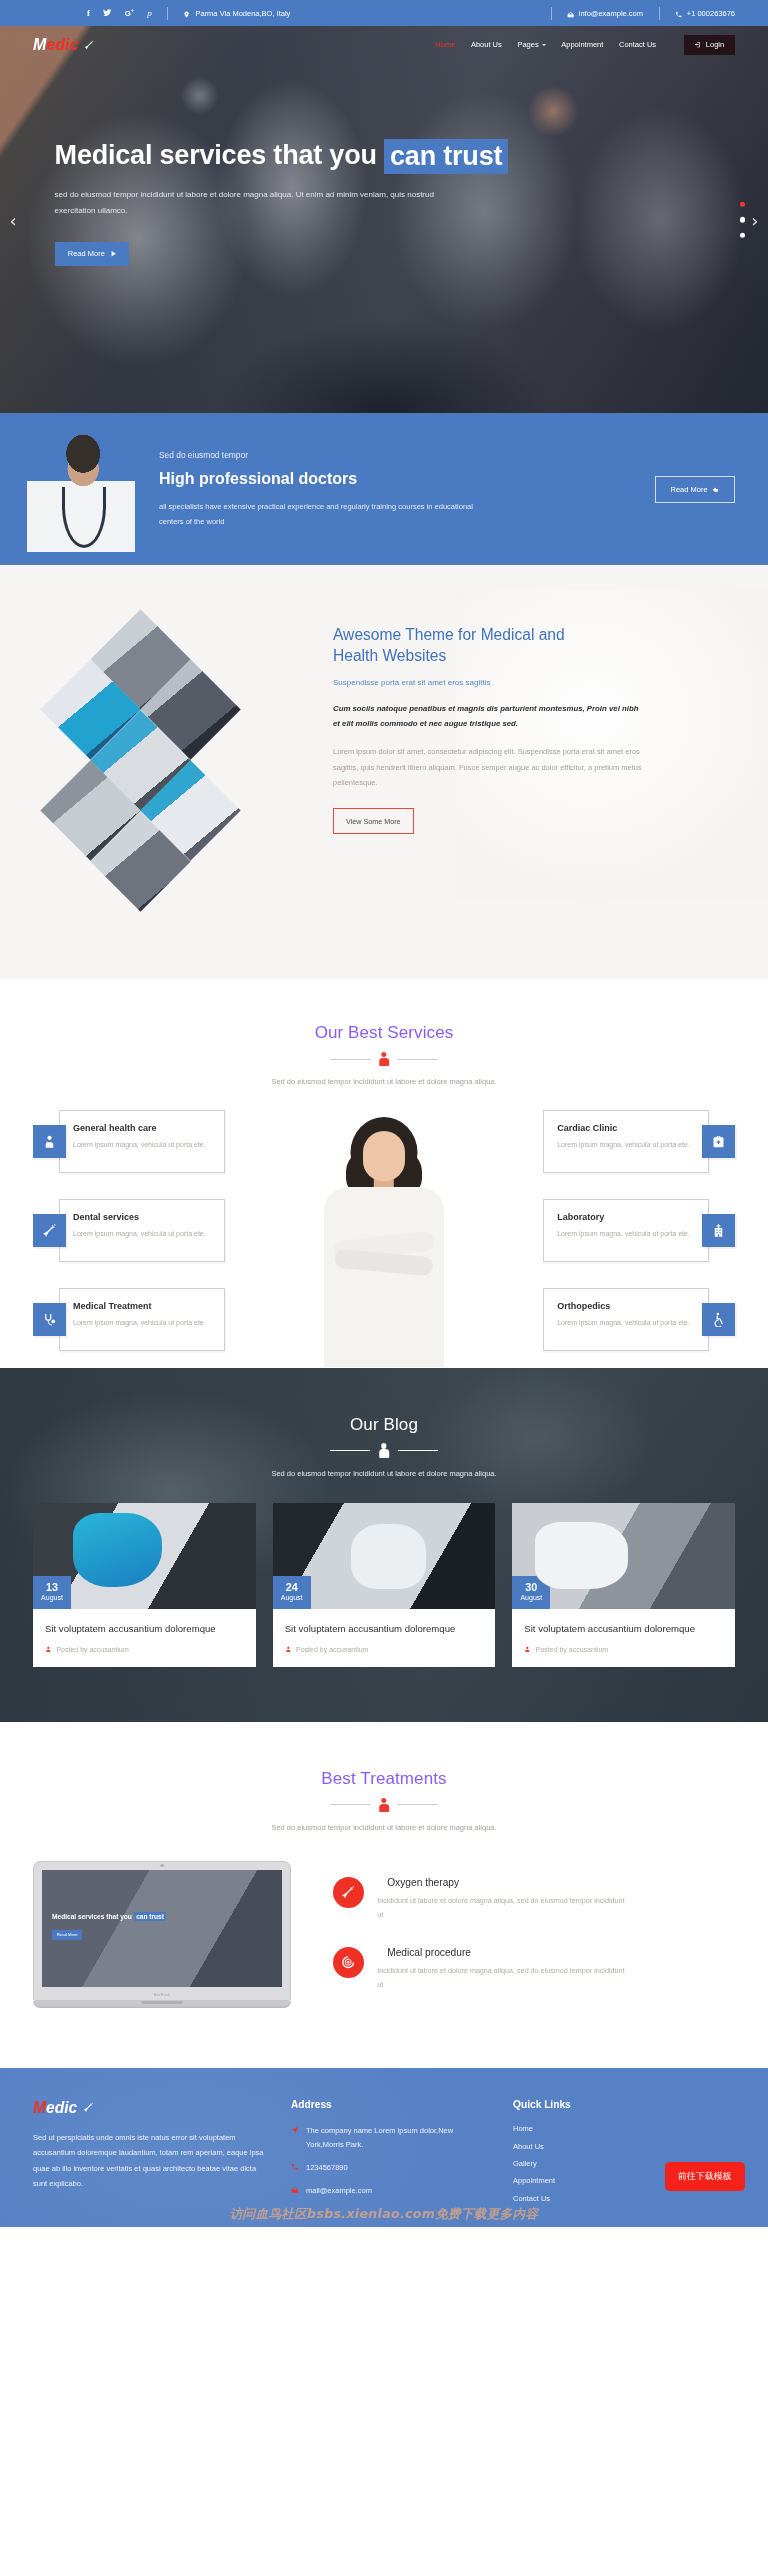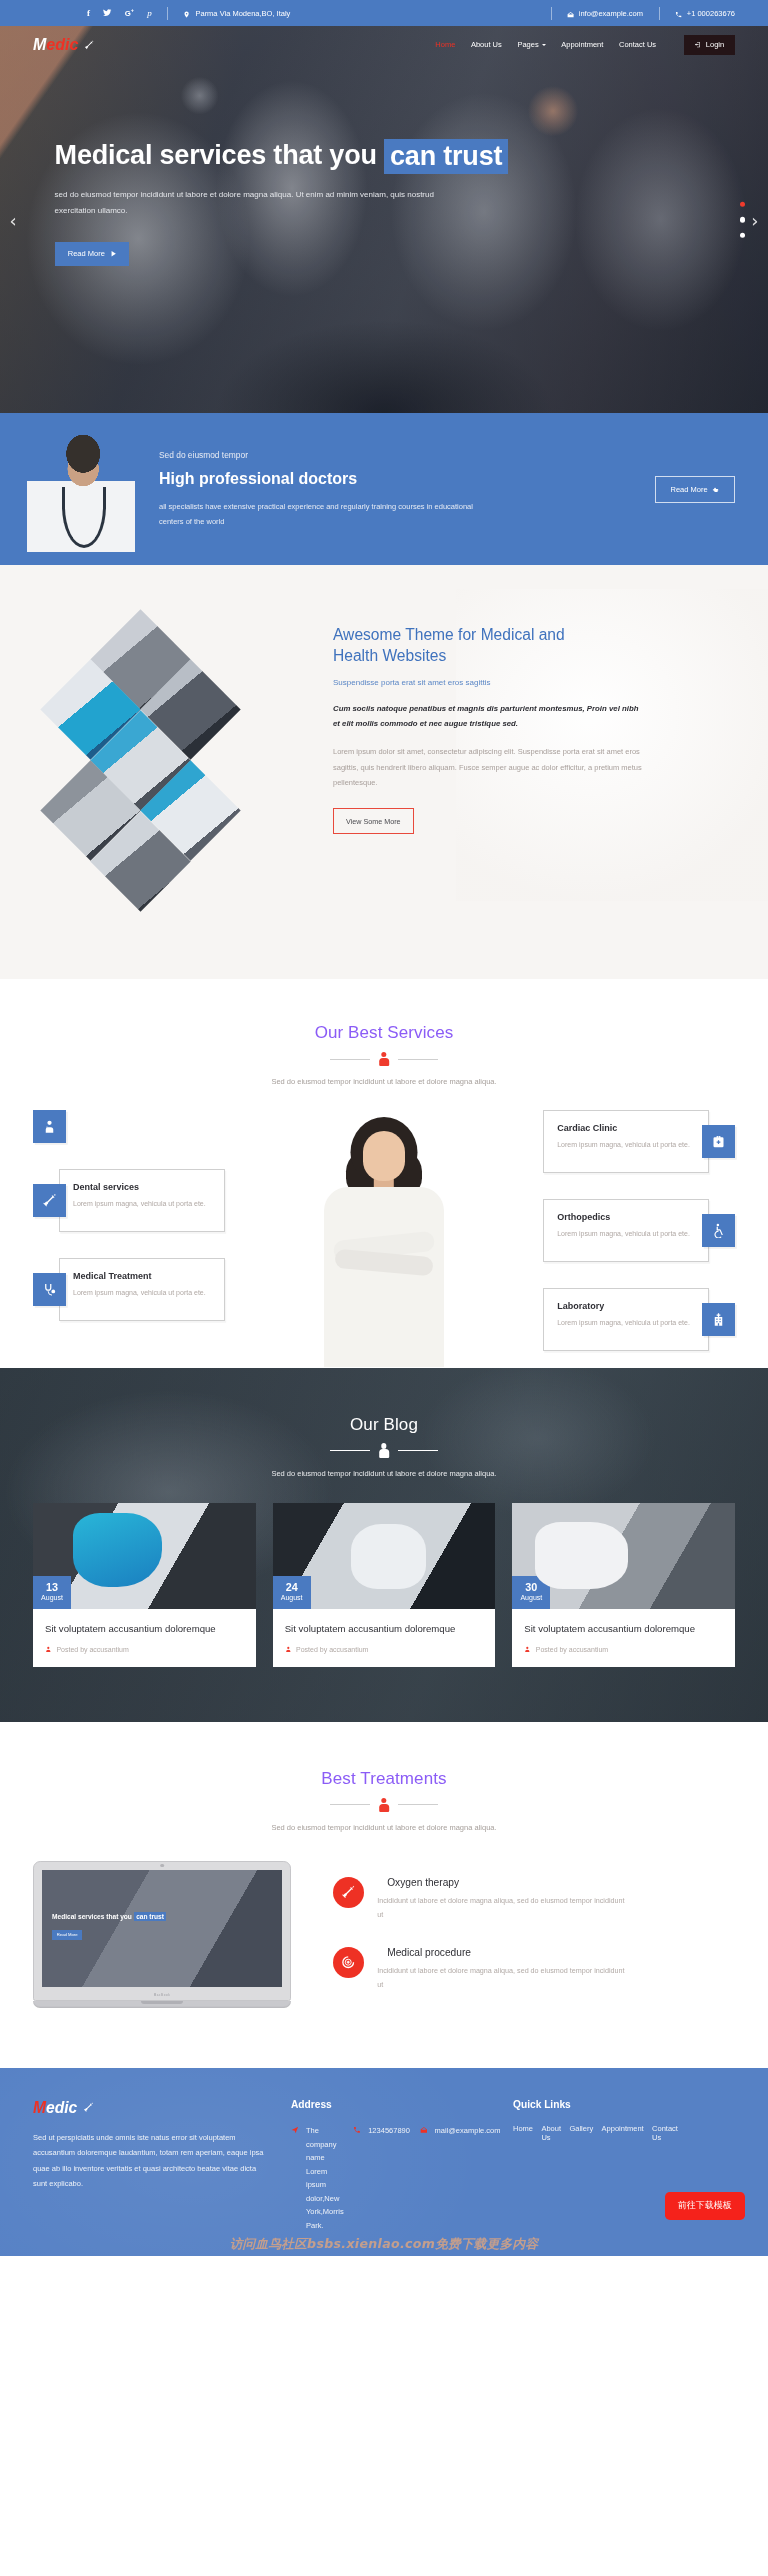--- a/index.html
+++ b/index.html
@@ -273,21 +273,21 @@
   .f-col2 { width: 198px; }
   .f-col3 { width: 150px; }
   .f-logo { font-family:"Liberation Sans Narrow","Liberation Sans",sans-serif;
      font-size: 15.6px; font-weight:700; font-style: italic; display:flex; align-items:center; gap: 6px;}
   .f-logo .m { color:#ee3124; }
   .f-logo .rest { color:#fff; }
   .f-logo svg { width: 10.8px; height:10.8px; fill:#fff; }
   .f-col1 p { margin-top: 13.2px; font-size: 7.5px; line-height: 2.05; color:#eef2f8; }
   .f-head { font-family:"Liberation Sans Narrow","Liberation Sans",sans-serif;
      font-size: 10.2px; font-weight:700; color:#fff; }
-  .f-list { margin-top: 14.4px; display:flex; flex-direction:row; gap: 9.6px; }
+  .f-list { margin-top: 14.4px; display:flex; flex-direction:column; gap: 9.6px; }
   .f-row { display:flex; gap: 7.2px; align-items:flex-start; font-size: 7.5px; color:#eef2f8; line-height:1.8;}
   .f-row svg { width: 7.8px; height:7.8px; fill:#ee3124; flex:none; margin-top: 1.8px;}
   .f-link { font-size: 7.5px; color:#eef2f8; cursor:pointer; }
   .cta-btn { position:absolute; right: 23px; bottom: 36px; background:#f5221b; color:#fff;
      border:none; border-radius: 4.8px; padding: 7.8px 13.2px; font-size: 9px; cursor:pointer; z-index:5;
      font-family:"DejaVu Sans", sans-serif; }
   .watermark { position:absolute; left: 0; bottom: 3.6px; width:100%; text-align:center;
      font-size: 12.6px; font-weight:700; font-style:italic; color:#caa08a; z-index:4;
      font-family:"DejaVu Sans", sans-serif; letter-spacing:0.3px; opacity:.95;}
 
@@ -467,20 +467,24 @@
       <div class="svc-col left">
 
         <div class="svc-item">
           <div class="svc-ico">
             <svg viewBox="0 0 24 24">
                 <circle cx="12" cy="6" r="3.4"></circle>
                 <path d="M6 22v-5a4 4 0 0 1 4-4h4a4 4 0 0 1 4 4v5H6z"></path>
                 <path d="M8 12v4a2 2 0 0 0 4 0" fill="none" stroke="#fff" stroke-width="1.2"></path>
               </svg>
           </div>
+          <div class="svc-card">
+            <h3>General health care</h3>
+            <p>Lorem ipsum magna, vehicula ut porta ete.</p>
+          </div>
         </div>
 
         <div class="svc-item">
           <div class="svc-ico">
             <svg viewBox="0 0 24 24">
                 <path d="M20.5 1.5l-1 1 1 1-2 2-2-2-1 1 1 1-8 8-2 .5-2.5 2.5-1-1-1 1 5 5 1-1-1-1 2.5-2.5.5-2 8-8 1 1 1-1-2-2 2-2 1 1 1-1-2.5-2.5z"></path>
               </svg>
           </div>
           <div class="svc-card">
             <h3>Dental services</h3>
@@ -525,45 +529,45 @@
           </div>
           <div class="svc-card">
             <h3>Cardiac Clinic</h3>
             <p>Lorem ipsum magna, vehicula ut porta ete.</p>
           </div>
         </div>
 
         <div class="svc-item rev">
           <div class="svc-ico">
             <svg viewBox="0 0 24 24">
-                <circle cx="11" cy="3" r="2"></circle>
-                <path d="M9 6v6h5l3 7h2l-3.6-8.3A1.5 1.5 0 0 0 14 10h-3V6H9z"></path>
-                <path d="M12 13a5.5 5.5 0 1 0 4.2 9" fill="none" stroke="#fff" stroke-width="1.8"></path>
-              </svg>
-          </div>
-          <div class="svc-card">
-            <h3>Orthopedics</h3>
-            <p>Lorem ipsum magna, vehicula ut porta ete.</p>
-          </div>
-        </div>
-
-        <div class="svc-item rev">
-          <div class="svc-ico">
-            <svg viewBox="0 0 24 24">
                 <path d="M6 8h12v14H6z"></path>
                 <path d="M11 2h2v2h2v2h-2v2h-2V6H9V4h2V2z"></path>
                 <rect x="8.5" y="10.5" width="2" height="2" fill="#4a7ac1"></rect>
                 <rect x="13.5" y="10.5" width="2" height="2" fill="#4a7ac1"></rect>
                 <rect x="8.5" y="14.5" width="2" height="2" fill="#4a7ac1"></rect>
                 <rect x="13.5" y="14.5" width="2" height="2" fill="#4a7ac1"></rect>
                 <rect x="11" y="18" width="2" height="4" fill="#4a7ac1"></rect>
               </svg>
           </div>
           <div class="svc-card">
             <h3>Laboratory</h3>
+            <p>Lorem ipsum magna, vehicula ut porta ete.</p>
+          </div>
+        </div>
+
+        <div class="svc-item rev">
+          <div class="svc-ico">
+            <svg viewBox="0 0 24 24">
+                <circle cx="11" cy="3" r="2"></circle>
+                <path d="M9 6v6h5l3 7h2l-3.6-8.3A1.5 1.5 0 0 0 14 10h-3V6H9z"></path>
+                <path d="M12 13a5.5 5.5 0 1 0 4.2 9" fill="none" stroke="#fff" stroke-width="1.8"></path>
+              </svg>
+          </div>
+          <div class="svc-card">
+            <h3>Orthopedics</h3>
             <p>Lorem ipsum magna, vehicula ut porta ete.</p>
           </div>
         </div>
       </div>
     </div>
   </section>
 
   <section class="blog">
     <div class="blog-inner">
       <div class="sec-head light">

